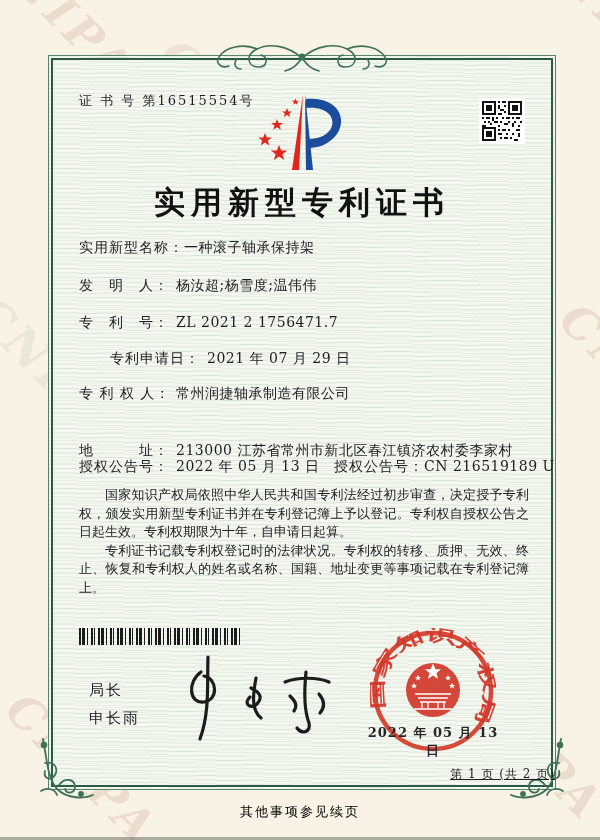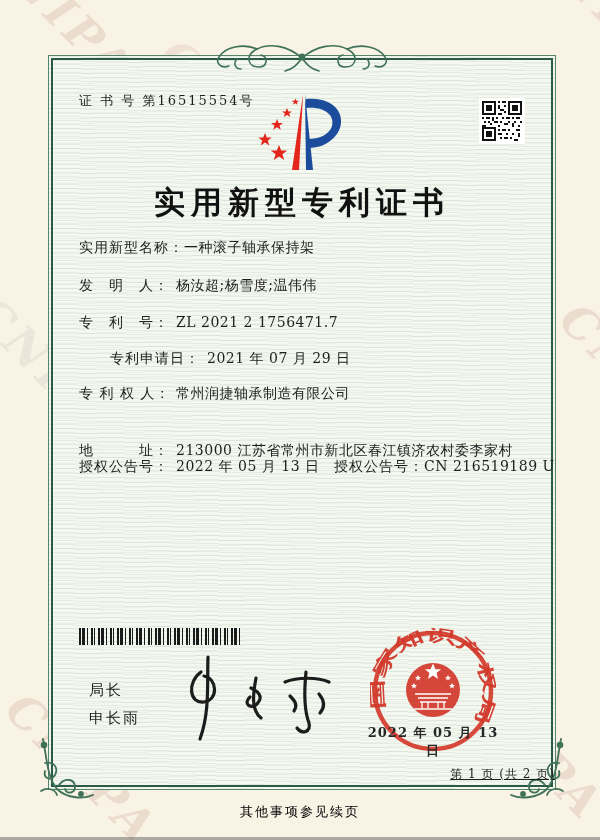--- a/index.html
+++ b/index.html
@@ -193,20 +193,22 @@
     <span class="lab">地　　　址：</span><span>213000 江苏省常州市新北区春江镇济农村委李家村</span>
   </div>
   <div class="row r6">
     <span class="lab">授权公告号：</span><span>2022 年 05 月 13 日</span>
     <span class="pair2">
       <span class="lab" style="min-width:0;">授权公告号：</span><span>CN 216519189 U</span>
     </span>
   </div>
 
   <div class="paras">
+    <p>国家知识产权局依照中华人民共和国专利法经过初步审查，决定授予专利权，颁发实用新型专利证书并在专利登记簿上予以登记。专利权自授权公告之日起生效。专利权期限为十年，自申请日起算。</p>
+    <p>专利证书记载专利权登记时的法律状况。专利权的转移、质押、无效、终止、恢复和专利权人的姓名或名称、国籍、地址变更等事项记载在专利登记簿上。</p>
   </div>
 
   <div class="barcode"></div>
 
   <div class="director">
     <div>局长</div>
     <div>申长雨</div>
   </div>
 
   <svg class="signature" width="170" height="90" viewBox="0 0 170 90">

